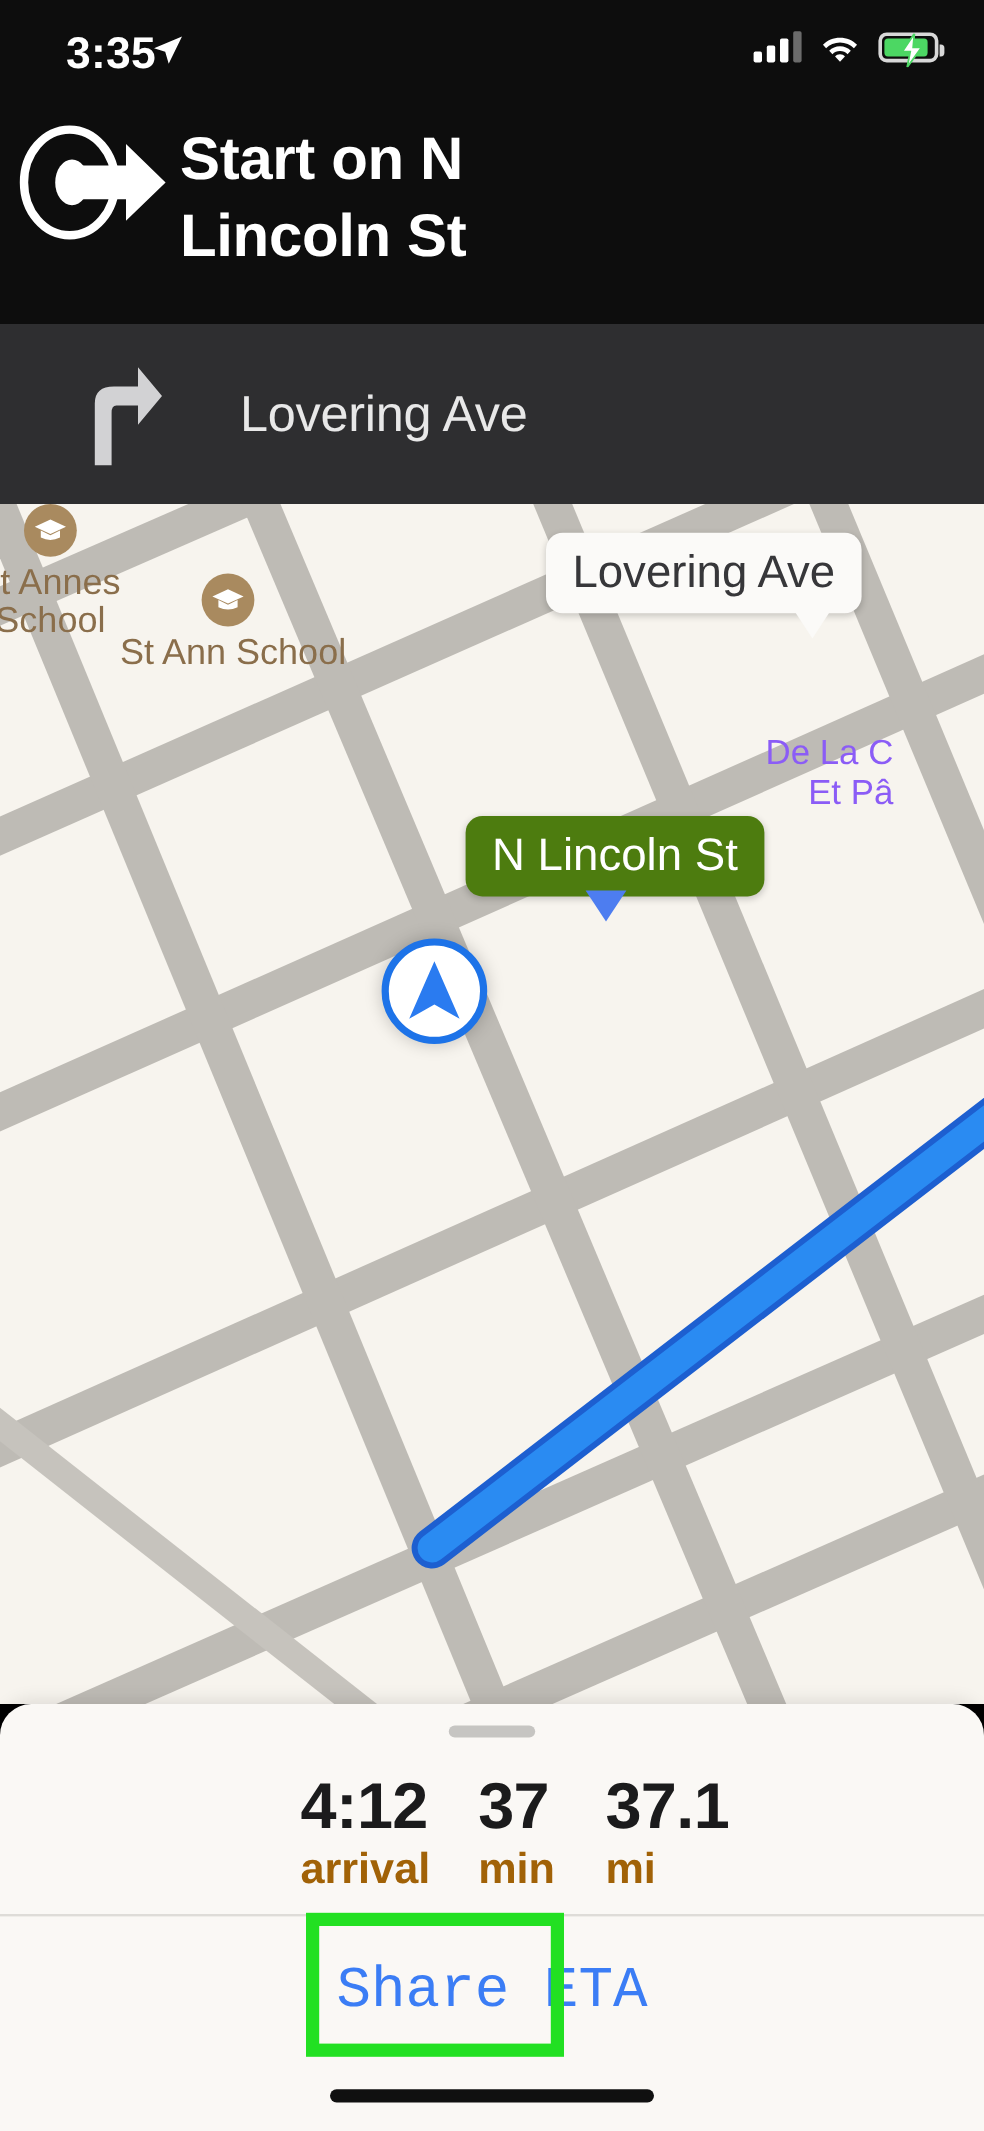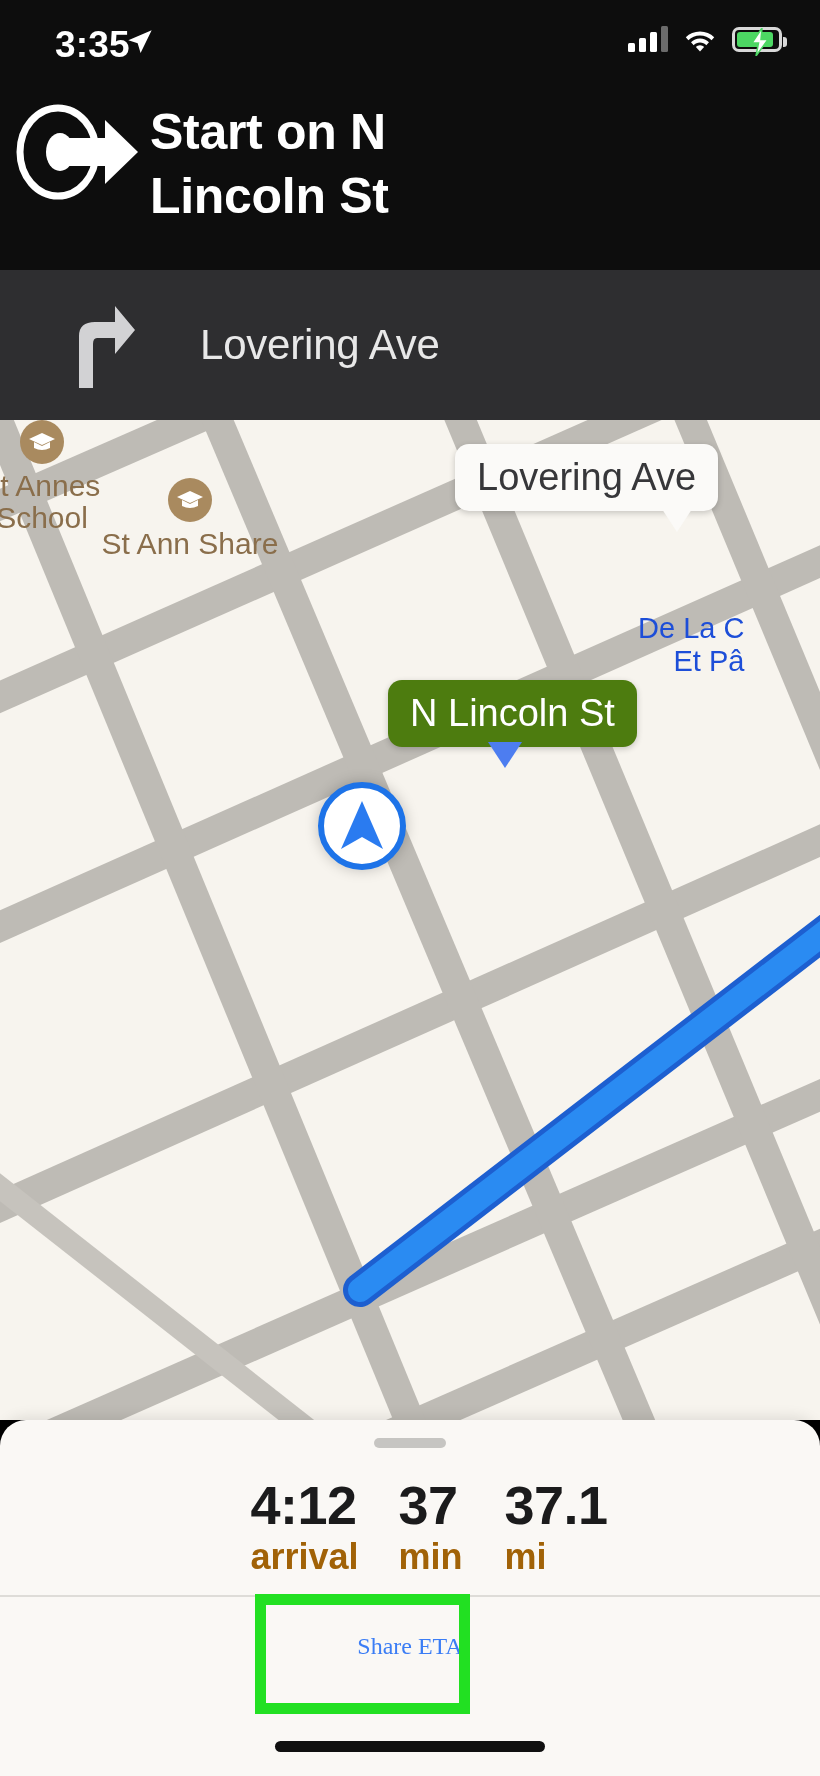--- a/index.html
+++ b/index.html
@@ -217,21 +217,21 @@
     border-top: 26px solid #fbfaf8;
   }
   .tail-blue {
     border-left: 17px solid transparent;
     border-right: 17px solid transparent;
     border-top: 26px solid #4d7df0;
   }
 
   .street-label-map {
     position: absolute;
-    color: #1d4ed8;
+    color: #8b5cf6;
     font-size: 29px;
     font-weight: 500;
     line-height: 1.15;
     white-space: nowrap;
     pointer-events: none;
   }
 
   .puck {
     position: absolute;
     width: 88px;
@@ -319,27 +319,27 @@
     height: 2px;
     background: #dedcd8;
     z-index: 41;
   }
   .share-eta {
     position: absolute;
     left: 50%;
     transform: translateX(-50%);
     top: 1633px;
     color: #3b7df5;
-    font-size: 24px;
+    font-size: 48px;
     font-weight: 400;
     z-index: 42;
     cursor: pointer;
     background: none;
     border: none;
-    font-family: Liberation Serif, serif;
+    font-family: Liberation Mono, monospace;
     padding: 0;
   }
   .highlight-box {
     position: absolute;
     left: 255px;
     top: 1594px;
     width: 215px;
     height: 120px;
     border: 11px solid #22e022;
     box-sizing: border-box;
@@ -447,21 +447,21 @@
       <div class="poi-label" style="margin-top:0;">School</div>
     </div>
 
     <div class="poi" style="left: 100px; top: 58px; width: 180px;">
       <div class="poi-badge">
         <svg width="28" height="22" viewBox="0 0 28 22">
           <path d="M14 2 L27 8 L14 14 L1 8 Z" fill="#ffffff"></path>
           <path d="M6 11 L6 17 Q14 21 22 17 L22 11 L14 15 Z" fill="#ffffff"></path>
         </svg>
       </div>
-      <div class="poi-label">St Ann Share</div>
+      <div class="poi-label">St Ann School</div>
     </div>
 
     <div style="position:absolute; left:455px; top:24px;">
       <div class="callout callout-white">Lovering Ave</div>
       <div class="callout-tail tail-white" style="left: 205px; top: 62px;"></div>
     </div>
 
     <div class="street-label-map" style="left: 638px; top: 192px; text-align:right;">
       <div>De La C</div>
       <div>Et Pâ</div>

